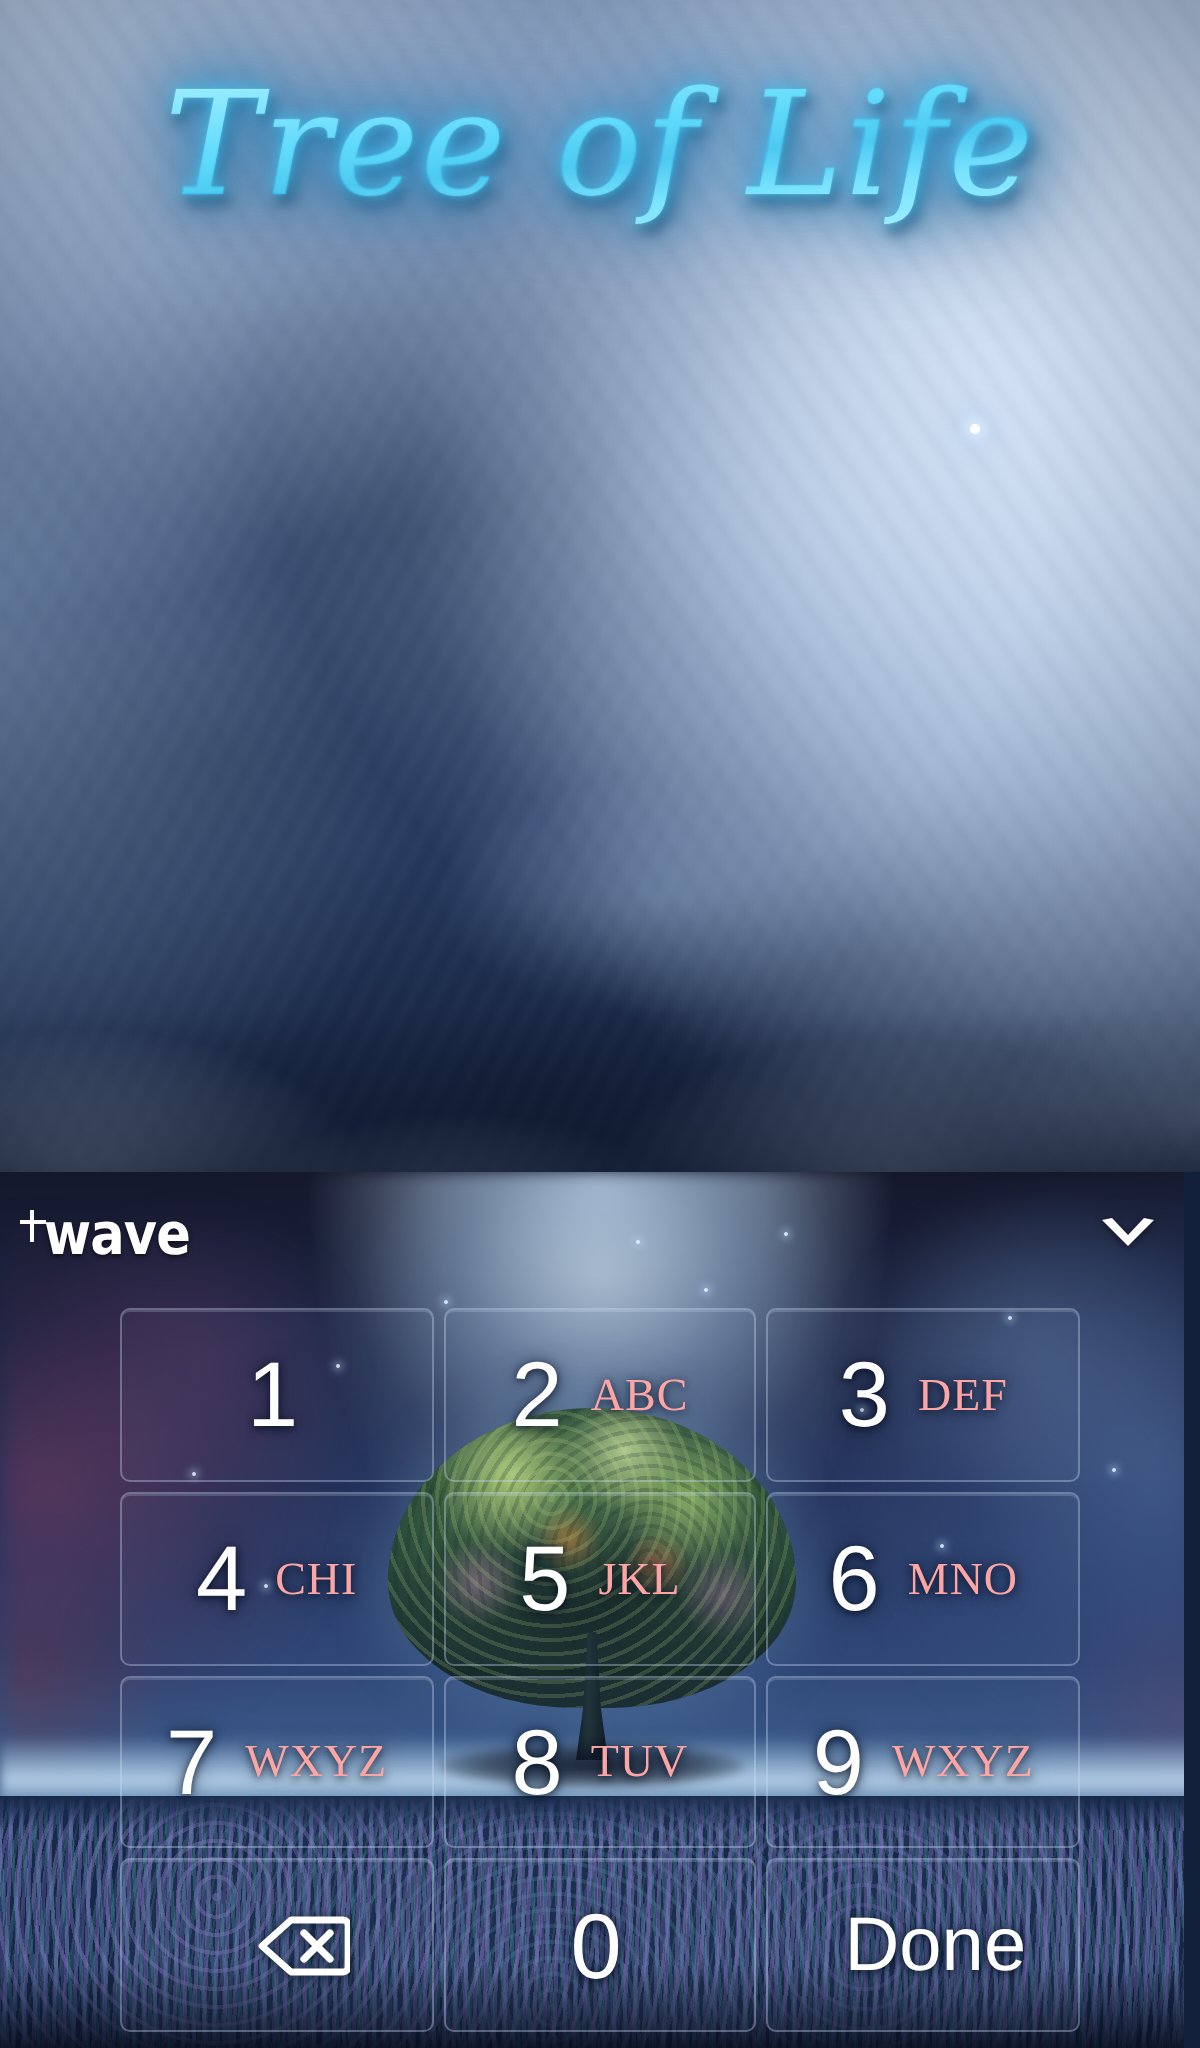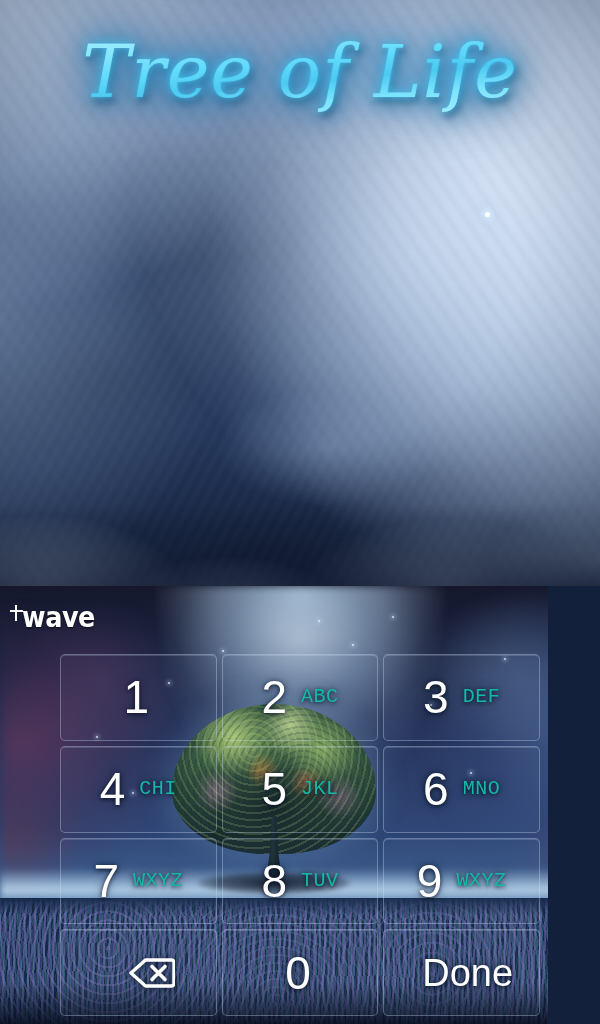--- a/index.html
+++ b/index.html
@@ -118,21 +118,21 @@
       drop-shadow(0 0 4px rgba(80,210,255,0.95))
       drop-shadow(0 0 12px rgba(50,180,245,0.75))
       drop-shadow(0 0 26px rgba(30,140,220,0.55))
       drop-shadow(2px 4px 3px rgba(8,26,52,0.75));
   }
 
   
   #keyboard {
     position: absolute;
     left: 0; top: 586px;
-    width: 548px;
+    width: 592px;
     height: 438px;
     overflow: hidden;
     background: #16213c;
   }
   .kbbg {
     position: absolute;
     left: 0; top: 0;
     width: 600px; height: 438px;
   }
   
@@ -357,25 +357,25 @@
   }
   .key .digit {
     font-family: "Liberation Sans", sans-serif;
     font-weight: 400;
     font-size: 46px;
     line-height: 1;
     color: #ffffff;
     text-shadow: 0 1px 4px rgba(4,12,28,0.85), 0 0 10px rgba(10,24,46,0.5);
   }
   .key .letters {
-    font-family: Liberation Mono, monospace;
+    font-family: Liberation Serif, serif;
     font-weight: 400;
-    font-size: 20px;
+    font-size: 23px;
     line-height: 1;
-    color: #14b8a6;
+    color: #fca5a5;
     letter-spacing: 0.5px;
     text-shadow: 0 1px 4px rgba(4,12,28,0.85), 0 0 10px rgba(10,24,46,0.5);
   }
   .key.no-letters { justify-content: center; }
   .key.no-letters .digit { transform: translateX(-2px); }
   .key .label-word {
     font-family: "Liberation Sans", sans-serif;
     font-weight: 400;
     font-size: 38px;
     line-height: 1;

